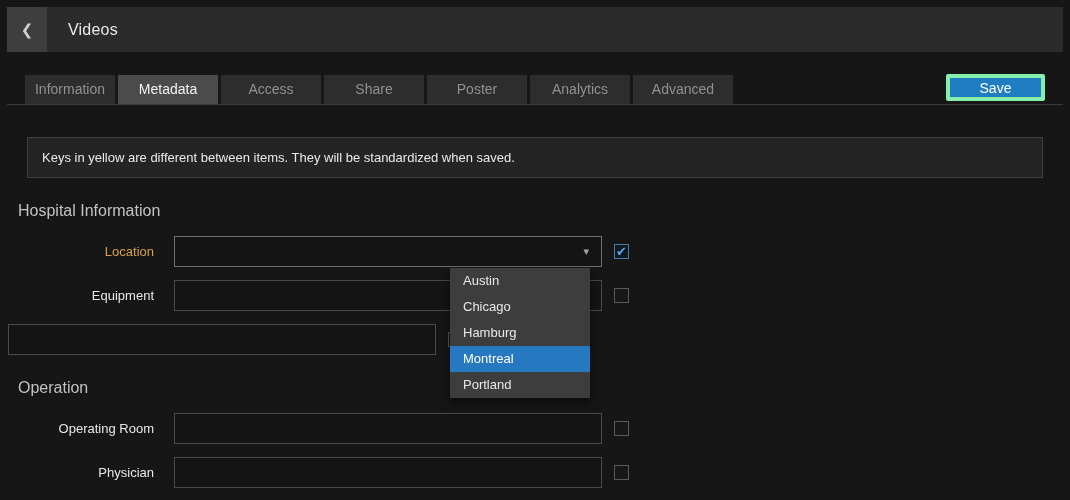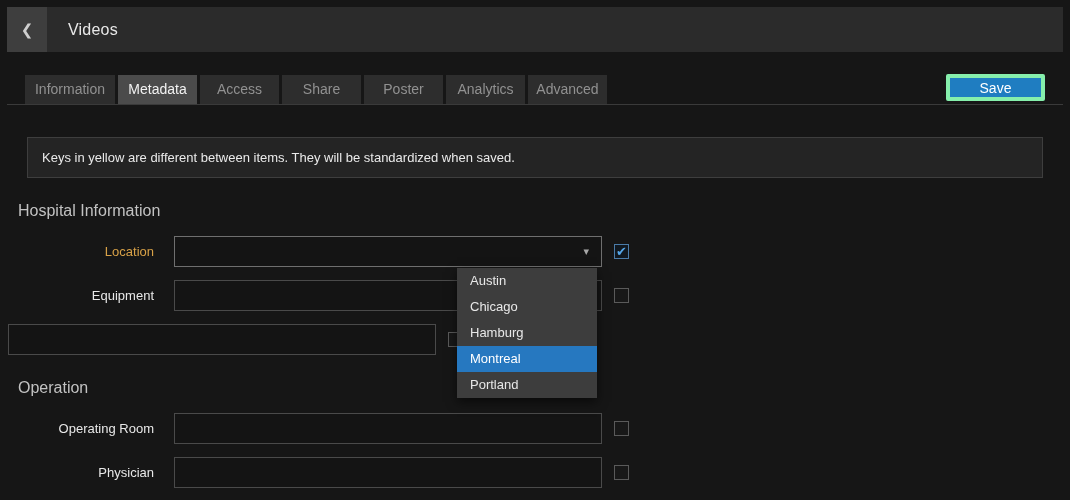--- a/index.html
+++ b/index.html
@@ -42,21 +42,21 @@
     padding: 0 18px;
     display: flex;
     align-items: flex-end;
     border-bottom: 1px solid #3a3a3a;
   }
   .tab {
     background: #2d2d2d;
     color: #919191;
     font-size: 14px;
     padding: 6px 0 7px 0;
-    width: 79px;
+    width: 100px;
     text-align: center;
     margin-right: 3px;
     cursor: pointer;
     white-space: nowrap;
   }
   .tab.first { width: 90px; }
   .tab.active {
     background: #4b4b4b;
     color: #f2f2f2;
   }
@@ -143,21 +143,21 @@
   .checkbox.checked {
     border-color: #4a7ba8;
     background: #101820;
     color: #55a6e8;
   }
 
   
   .dropdown {
     position: absolute;
     top: 32px;
-    right: 5px;
+    right: 12px;
     width: 140px;
     background: #3d3d3d;
     z-index: 20;
     box-shadow: 0 4px 10px rgba(0,0,0,.55);
   }
   .dropdown .option {
     padding: 5px 13px 6px 13px;
     font-size: 13px;
     color: #e8e8e8;
     cursor: pointer;

